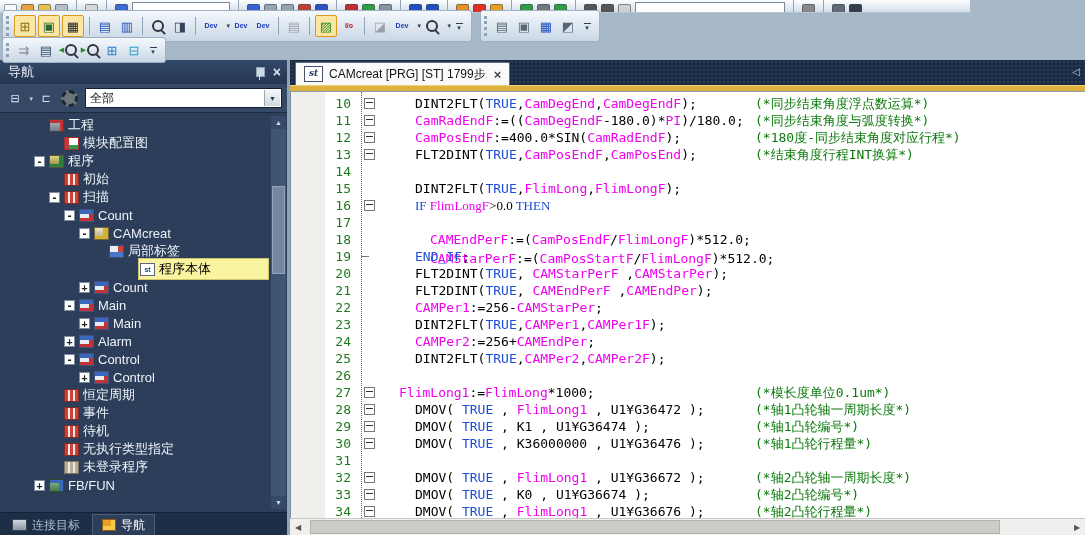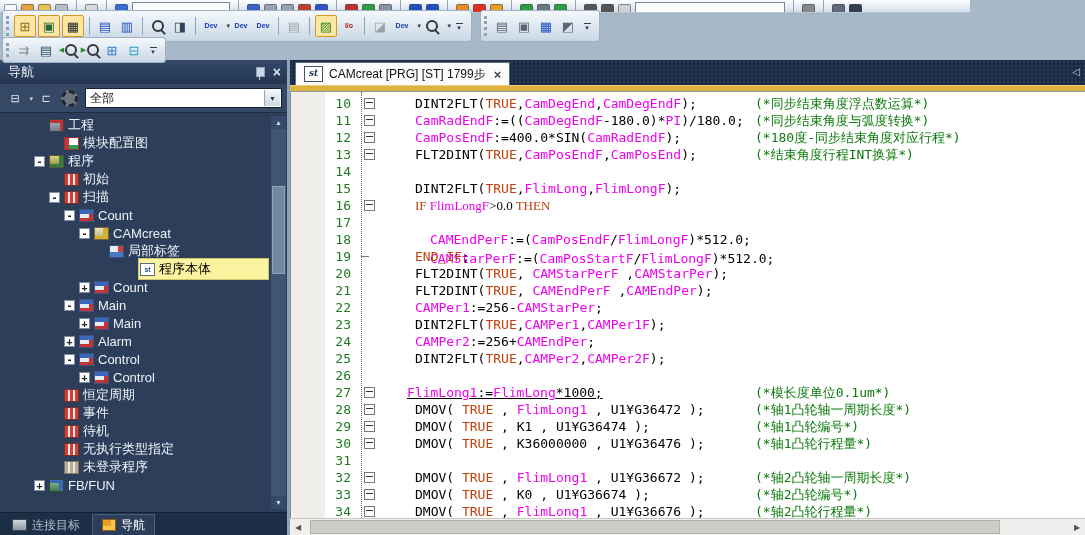--- a/index.html
+++ b/index.html
@@ -107,21 +107,21 @@
   .codearea::after{content:"";position:absolute;left:70px;top:0;bottom:0;width:0;border-left:1px dotted #2f8c2f;}
   .cline{height:17px;display:flex;align-items:center;position:relative;white-space:pre;}
   .lno{width:68px;flex:0 0 68px;text-align:right;padding-right:8px;color:#1f7a1f;box-sizing:border-box;
        position:relative;z-index:1;}
   .fcol{width:20px;flex:0 0 20px;display:flex;align-items:center;justify-content:center;z-index:1;}
   .fbox{width:9px;height:9px;background:#fff;border:1px solid #777;position:relative;}
   .fbox::after{content:"";position:absolute;left:1px;right:1px;top:3px;height:1px;background:#333;}
   .ftick{width:8px;height:1px;background:#777;margin-right:8px;}
   .ltext{position:relative;flex:1;height:17px;line-height:17px;}
   .codeseg{position:absolute;top:0;}
-  .sk{color:#c2410c;} .sv{color:#f000f0;} .sp{color:#000;}
+  .sk{color:#1d4ed8;} .sv{color:#f000f0;} .sp{color:#000;}
   .cm{position:absolute;left:376px;top:0;color:#0c7a0c;white-space:pre;}
   .hscroll{height:16px;flex:0 0 16px;background:#f0efed;border-top:1px solid #c9c8c5;position:relative;}
   .hsarr{position:absolute;top:0;width:16px;height:16px;display:flex;align-items:center;justify-content:center;
          color:#555;font-size:8px;}
   .hsthumb{position:absolute;top:1px;bottom:1px;left:20px;width:688px;background:#cdccc9;border:1px solid #b2b1ae;}
 </style>
 </head>
 <body>
 
 <div id="app">
@@ -480,21 +480,21 @@
           <div class="cline"><span class="lno">17</span><span class="fcol"></span><span class="ltext"><span class="codeseg" style="left: 51px; margin-top: 36px;"><span class="sv">CAMStarPerF</span><span class="sp">:=(</span><span class="sv">CamPosStartF</span><span class="sp">/</span><span class="sv">FlimLongF</span><span class="sp">)*512.0;</span></span></span></div>
           <div class="cline"><span class="lno">18</span><span class="fcol"></span><span class="ltext"><span class="codeseg" style="left: 51px;"><span class="sv">CAMEndPerF</span><span class="sp">:=(</span><span class="sv">CamPosEndF</span><span class="sp">/</span><span class="sv">FlimLongF</span><span class="sp">)*512.0;</span></span></span></div>
           <div class="cline"><span class="lno">19</span><span class="fcol"><span class="ftick"></span></span><span class="ltext"><span class="codeseg" style="left: 36px;"><span class="sk">END_IF</span><span class="sp">;</span></span></span></div>
           <div class="cline"><span class="lno">20</span><span class="fcol"></span><span class="ltext"><span class="codeseg" style="left: 36px;"><span class="sp">FLT2DINT(</span><span class="sk">TRUE</span><span class="sp">, </span><span class="sv">CAMStarPerF</span><span class="sp"> ,</span><span class="sv">CAMStarPer</span><span class="sp">);</span></span></span></div>
           <div class="cline"><span class="lno">21</span><span class="fcol"></span><span class="ltext"><span class="codeseg" style="left: 36px;"><span class="sp">FLT2DINT(</span><span class="sk">TRUE</span><span class="sp">, </span><span class="sv">CAMEndPerF</span><span class="sp"> ,</span><span class="sv">CAMEndPer</span><span class="sp">);</span></span></span></div>
           <div class="cline"><span class="lno">22</span><span class="fcol"></span><span class="ltext"><span class="codeseg" style="left: 36px;"><span class="sv">CAMPer1</span><span class="sp">:=256-</span><span class="sv">CAMStarPer</span><span class="sp">;</span></span></span></div>
           <div class="cline"><span class="lno">23</span><span class="fcol"></span><span class="ltext"><span class="codeseg" style="left: 36px;"><span class="sp">DINT2FLT(</span><span class="sk">TRUE</span><span class="sp">,</span><span class="sv">CAMPer1</span><span class="sp">,</span><span class="sv">CAMPer1F</span><span class="sp">);</span></span></span></div>
           <div class="cline"><span class="lno">24</span><span class="fcol"></span><span class="ltext"><span class="codeseg" style="left: 36px;"><span class="sv">CAMPer2</span><span class="sp">:=256+</span><span class="sv">CAMEndPer</span><span class="sp">;</span></span></span></div>
           <div class="cline"><span class="lno">25</span><span class="fcol"></span><span class="ltext"><span class="codeseg" style="left: 36px;"><span class="sp">DINT2FLT(</span><span class="sk">TRUE</span><span class="sp">,</span><span class="sv">CAMPer2</span><span class="sp">,</span><span class="sv">CAMPer2F</span><span class="sp">);</span></span></span></div>
           <div class="cline"><span class="lno">26</span><span class="fcol"></span><span class="ltext"><span class="codeseg" style="left: 36px;"></span></span></div>
-          <div class="cline"><span class="lno">27</span><span class="fcol"><span class="fbox"></span></span><span class="ltext"><span class="codeseg" style="left: 28px; text-decoration: underline;"><span class="sv">FlimLong1</span><span class="sp">:=</span><span class="sv">FlimLong</span><span class="sp">*1000;</span></span><span class="cm">(*模长度单位0.1um*)</span></span></div>
+          <div class="cline"><span class="lno">27</span><span class="fcol"><span class="fbox"></span></span><span class="ltext"><span class="codeseg" style="left: 20px;"><span class="sv">FlimLong1</span><span class="sp">:=</span><span class="sv">FlimLong</span><span class="sp">*1000;</span></span><span class="cm">(*模长度单位0.1um*)</span></span></div>
           <div class="cline"><span class="lno">28</span><span class="fcol"><span class="fbox"></span></span><span class="ltext"><span class="codeseg" style="left: 36px;"><span class="sp">DMOV( </span><span class="sk">TRUE</span><span class="sp"> , </span><span class="sv">FlimLong1</span><span class="sp"> , U1¥G36472 );</span></span><span class="cm">(*轴1凸轮轴一周期长度*)</span></span></div>
           <div class="cline"><span class="lno">29</span><span class="fcol"><span class="fbox"></span></span><span class="ltext"><span class="codeseg" style="left: 36px;"><span class="sp">DMOV( </span><span class="sk">TRUE</span><span class="sp"> , K1 , U1¥G36474 );</span></span><span class="cm">(*轴1凸轮编号*)</span></span></div>
           <div class="cline"><span class="lno">30</span><span class="fcol"><span class="fbox"></span></span><span class="ltext"><span class="codeseg" style="left: 36px;"><span class="sp">DMOV( </span><span class="sk">TRUE</span><span class="sp"> , K36000000 , U1¥G36476 );</span></span><span class="cm">(*轴1凸轮行程量*)</span></span></div>
           <div class="cline"><span class="lno">31</span><span class="fcol"></span><span class="ltext"><span class="codeseg" style="left: 36px;"></span></span></div>
           <div class="cline"><span class="lno">32</span><span class="fcol"><span class="fbox"></span></span><span class="ltext"><span class="codeseg" style="left: 36px;"><span class="sp">DMOV( </span><span class="sk">TRUE</span><span class="sp"> , </span><span class="sv">FlimLong1</span><span class="sp"> , U1¥G36672 );</span></span><span class="cm">(*轴2凸轮轴一周期长度*)</span></span></div>
           <div class="cline"><span class="lno">33</span><span class="fcol"><span class="fbox"></span></span><span class="ltext"><span class="codeseg" style="left: 36px;"><span class="sp">DMOV( </span><span class="sk">TRUE</span><span class="sp"> , K0 , U1¥G36674 );</span></span><span class="cm">(*轴2凸轮编号*)</span></span></div>
           <div class="cline"><span class="lno">34</span><span class="fcol"><span class="fbox"></span></span><span class="ltext"><span class="codeseg" style="left: 36px;"><span class="sp">DMOV( </span><span class="sk">TRUE</span><span class="sp"> , </span><span class="sv">FlimLong1</span><span class="sp"> , U1¥G36676 );</span></span><span class="cm">(*轴2凸轮行程量*)</span></span></div>
         </div>
       <div class="hscroll">
         <span class="hsarr" style="left:0">◀</span>

